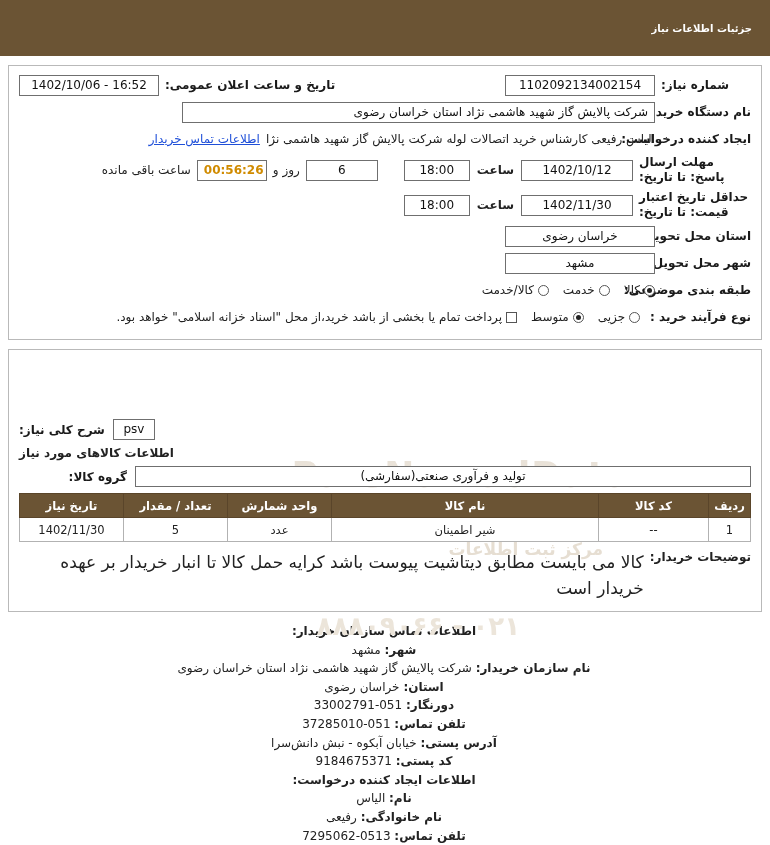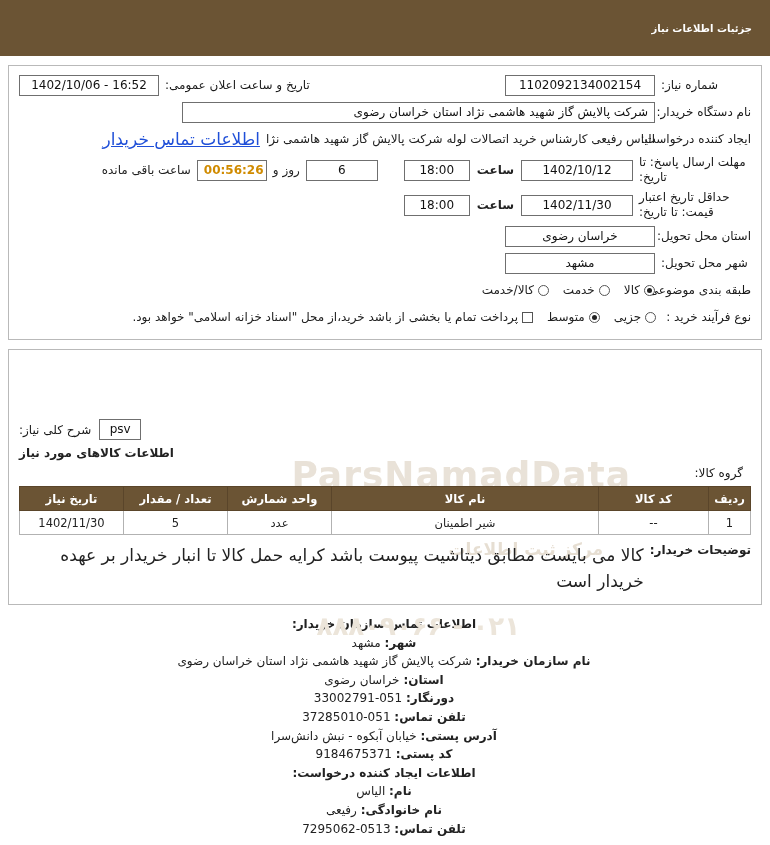--- a/index.html
+++ b/index.html
@@ -39,21 +39,21 @@
   .panel.top { padding-bottom: 6px; }
 
   .row {
     display: flex;
     align-items: center;
     justify-content: flex-start;
     margin-bottom: 5px;
     min-height: 22px;
   }
   .lbl {
-    font-weight: normal;
+    font-weight: bold;
     font-size: 12px;
     color: #1a1a1a;
     text-align: left;
     white-space: nowrap;
     padding-left: 6px;
   }
   .lbl.w1 { width: 96px; }
   .lbl.w2 { width: 118px; }
 
   .fld {
@@ -79,21 +79,21 @@
   }
   .plain {
     font-size: 12px;
     padding: 0 6px;
     white-space: nowrap;
     text-align: center;
   }
   .link {
     color: #1f4fd8;
     text-decoration: underline;
-    font-size: 17px;
+    font-size: 12px;
     cursor: pointer;
     white-space: nowrap;
   }
   .timer {
     color: #d08b00;
     font-weight: bold;
     direction: ltr;
   }
 
   
@@ -301,20 +301,21 @@
       <div style="flex:1"></div>
       <div class="fld" style="width:42px">psv</div>
       <div class="lbl" style="width:auto;padding-right:8px;padding-left:0">شرح کلی نیاز:</div>
     </div>
 
     <div class="midrow" style="justify-content:flex-end">
       <div class="sec-title">اطلاعات کالاهای مورد نیاز</div>
     </div>
 
     <div class="midrow">
+      <div class="fld" style="width:616px">تولید و فرآوری صنعتی(سفارشی)</div>
       <div class="lbl" style="width:auto;padding-right:8px;padding-left:0"><span>گروه کالا:</span></div>
     </div>
 
     <table class="goods">
       <thead>
         <tr>
           <th style="width:42px">ردیف</th>
           <th style="width:110px">کد کالا</th>
           <th>نام کالا</th>
           <th style="width:104px">واحد شمارش</th>

